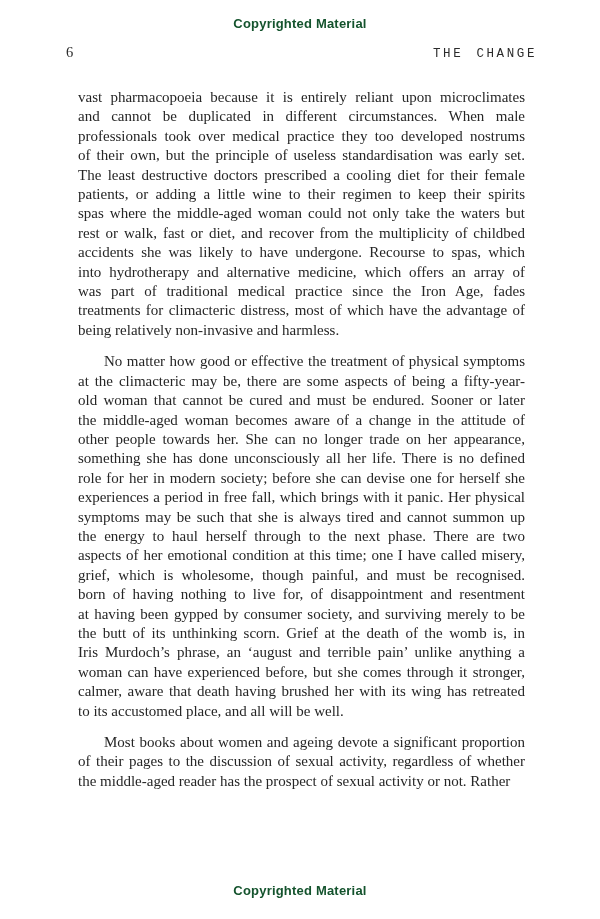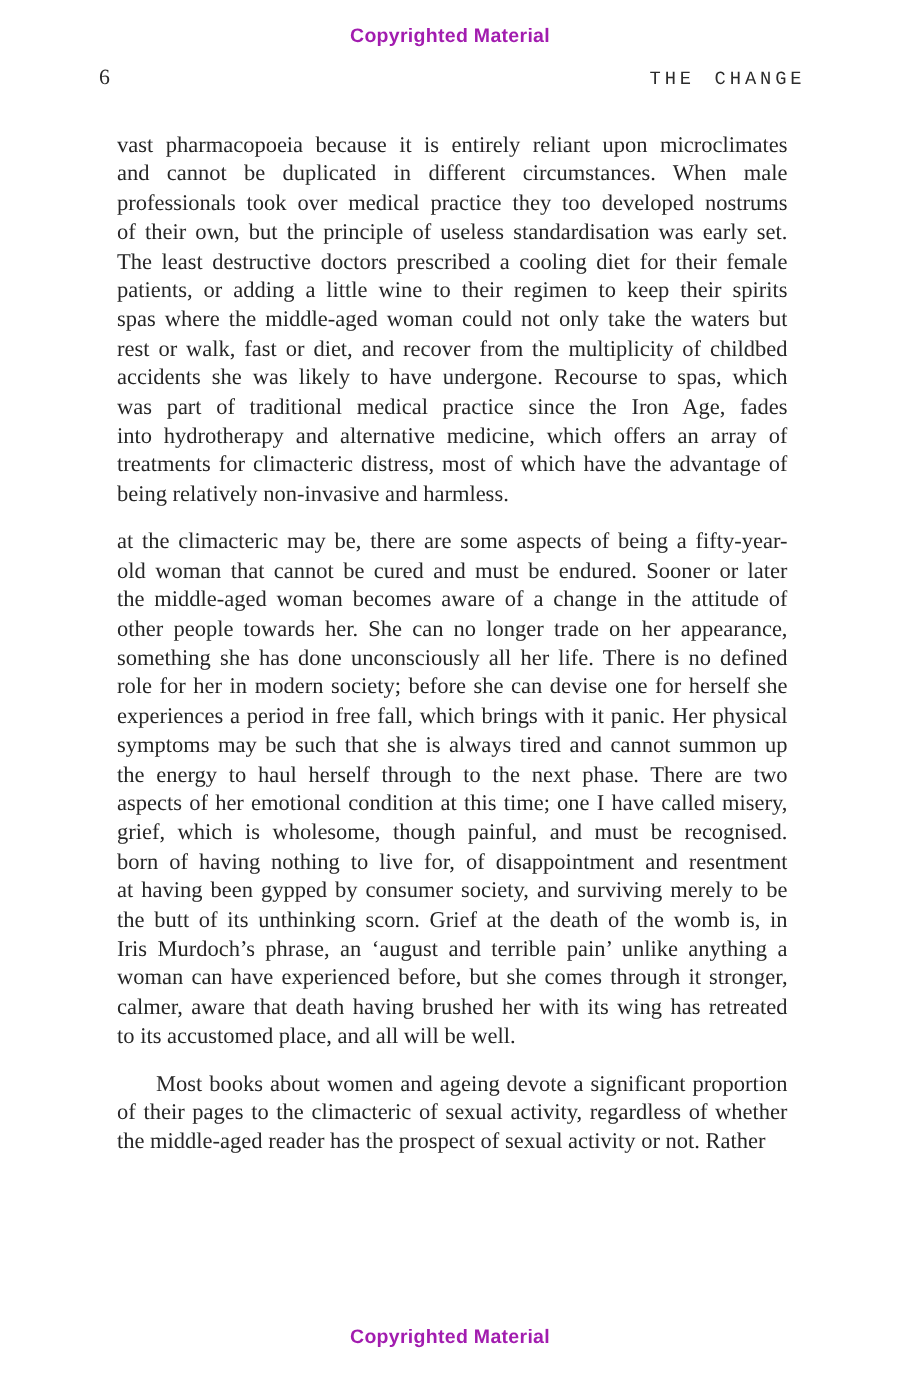--- a/index.html
+++ b/index.html
@@ -17,21 +17,21 @@
     background: #ffffff;
   }
   .copyright {
     position: absolute;
     left: 0;
     right: 0;
     text-align: center;
     font-family: "Liberation Sans", "DejaVu Sans", sans-serif;
     font-weight: bold;
     font-size: 13px;
-    color: #a21caf;
+    color: #14532d;
     letter-spacing: 0.2px;
   }
   .copyright.top { top: 16px; }
   .copyright.bottom { top: 883px; }
   .header-row {
     position: absolute;
     top: 44px;
     left: 66px;
     width: 471px;
     display: flex;
@@ -82,26 +82,27 @@
       <div class="paragraph">
         <div class="line">vast pharmacopoeia because it is entirely reliant upon microclimates</div>
         <div class="line">and cannot be duplicated in different circumstances. When male</div>
         <div class="line">professionals took over medical practice they too developed nostrums</div>
         <div class="line">of their own, but the principle of useless standardisation was early set.</div>
         <div class="line">The least destructive doctors prescribed a cooling diet for their female</div>
         <div class="line">patients, or adding a little wine to their regimen to keep their spirits</div>
         <div class="line">spas where the middle-aged woman could not only take the waters but</div>
         <div class="line">rest or walk, fast or diet, and recover from the multiplicity of childbed</div>
         <div class="line">accidents she was likely to have undergone. Recourse to spas, which</div>
+        <div class="line">into hydrotherapy and alternative medicine, which offers an array of</div>
         <div class="line">was part of traditional medical practice since the Iron Age, fades</div>
-        <div class="line">into hydrotherapy and alternative medicine, which offers an array of</div>
         <div class="line">treatments for climacteric distress, most of which have the advantage of</div>
         <div class="line last">being relatively non-invasive and harmless.</div>
       </div>
       <div class="paragraph">
+        <div class="line first">No matter how good or effective the treatment of physical symptoms</div>
         <div class="line">at the climacteric may be, there are some aspects of being a fifty-year-</div>
         <div class="line">old woman that cannot be cured and must be endured. Sooner or later</div>
         <div class="line">the middle-aged woman becomes aware of a change in the attitude of</div>
         <div class="line">other people towards her. She can no longer trade on her appearance,</div>
         <div class="line">something she has done unconsciously all her life. There is no defined</div>
         <div class="line">role for her in modern society; before she can devise one for herself she</div>
         <div class="line">experiences a period in free fall, which brings with it panic. Her physical</div>
         <div class="line">symptoms may be such that she is always tired and cannot summon up</div>
         <div class="line">the energy to haul herself through to the next phase. There are two</div>
         <div class="line">aspects of her emotional condition at this time; one I have called misery,</div>
@@ -109,19 +110,19 @@
         <div class="line">born of having nothing to live for, of disappointment and resentment</div>
         <div class="line">at having been gypped by consumer society, and surviving merely to be</div>
         <div class="line">the butt of its unthinking scorn. Grief at the death of the womb is, in</div>
         <div class="line">Iris Murdoch’s phrase, an ‘august and terrible pain’ unlike anything a</div>
         <div class="line">woman can have experienced before, but she comes through it stronger,</div>
         <div class="line">calmer, aware that death having brushed her with its wing has retreated</div>
         <div class="line last">to its accustomed place, and all will be well.</div>
       </div>
       <div class="paragraph">
         <div class="line first">Most books about women and ageing devote a significant proportion</div>
-        <div class="line">of their pages to the climacteric of sexual activity, regardless of whether</div>
+        <div class="line">of their pages to the discussion of sexual activity, regardless of whether</div>
         <div class="line last">the middle-aged reader has the prospect of sexual activity or not. Rather</div>
       </div>
     </div>
 
   <div class="copyright bottom">Copyrighted Material</div>
 </div>
 
 </body></html>

